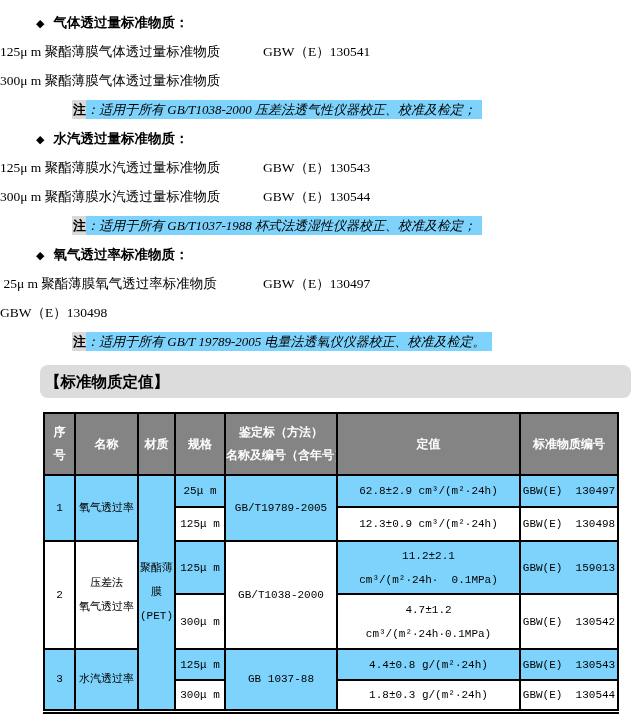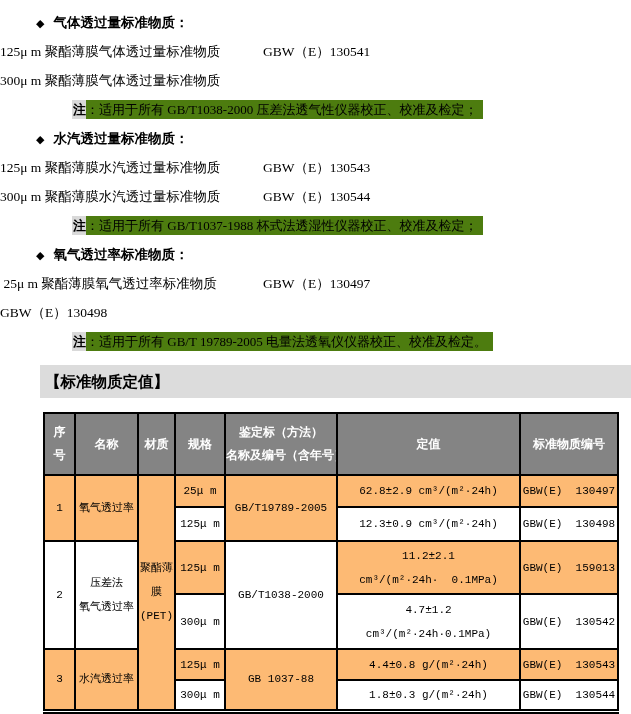--- a/index.html
+++ b/index.html
@@ -19,31 +19,31 @@
     display:flex;align-items:center;
   }
   .g-head .diamond{font-size:11px;margin-right:9px;}
   .g-item{
     margin-bottom:11px;
     font-size:13.5px;line-height:18px;display:flex;
   }
   .g-item .i-name{width:263px;white-space:pre;}
   .g-item .i-code{white-space:pre;}
   .g-note{padding-left:72px;margin-bottom:11px;line-height:18px;font-size:13px;}
-  .g-note .hl{background:#4d7c0f;padding:2px 6px 2px 0;}
+  .g-note .hl{background:#7dd3fc;padding:2px 6px 2px 0;font-style:italic;}
   .g-note .nl{
     font-family:"Liberation Sans","DejaVu Sans",sans-serif;
     font-weight:bold;background:#d9d9d9;padding:2px 0 2px 1px;
   }
   
   .section-bar{
     margin-left:40px;margin-top:14px;height:33px;line-height:33px;
     background:#dcdcdc;
     font-family:"Liberation Sans","DejaVu Sans",sans-serif;
-    font-weight:bold;font-size:15.5px;padding-left:5px;
+    font-weight:bold;font-size:15.5px;padding-left:5px;border-radius:8px;
   }
   
   table.std{
     margin:14px 0 0 43px;width:574px;
     border-collapse:collapse;table-layout:fixed;
     border:2px solid #000;border-bottom:5px double #000;
   }
   table.std th,table.std td{
     border:2px solid #000;padding:0;text-align:center;vertical-align:middle;
     overflow:hidden;
@@ -51,21 +51,21 @@
   table.std th{
     background:#848484;color:#ffffff;
     font-family:"Liberation Sans","DejaVu Sans",sans-serif;
     font-weight:bold;font-size:12px;line-height:23px;white-space:pre;
     height:60px;
   }
   table.std td{
     font-family:"Liberation Mono","DejaVu Sans Mono",monospace;
     font-size:11px;white-space:pre;line-height:24px;
   }
-  td.g{background:#fdba74;}
+  td.g{background:#7dd3fc;}
   td.w{background:#ffffff;}
   tr.r1{height:32px;} tr.r2{height:34px;}
   tr.r3{height:53px;} tr.r4{height:55px;}
   tr.r5{height:31px;} tr.r6{height:31px;}
 </style>
 </head>
 <body>
 
 <div class="page">
 

